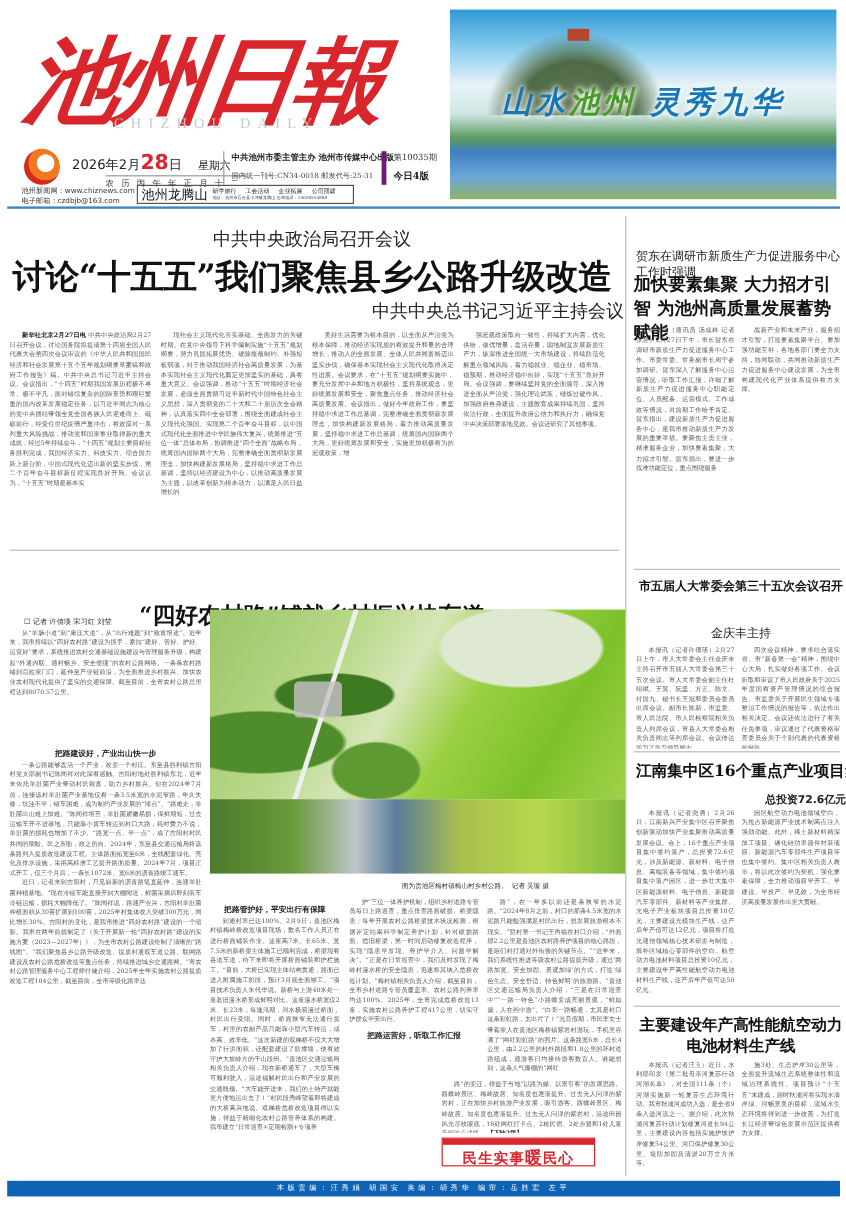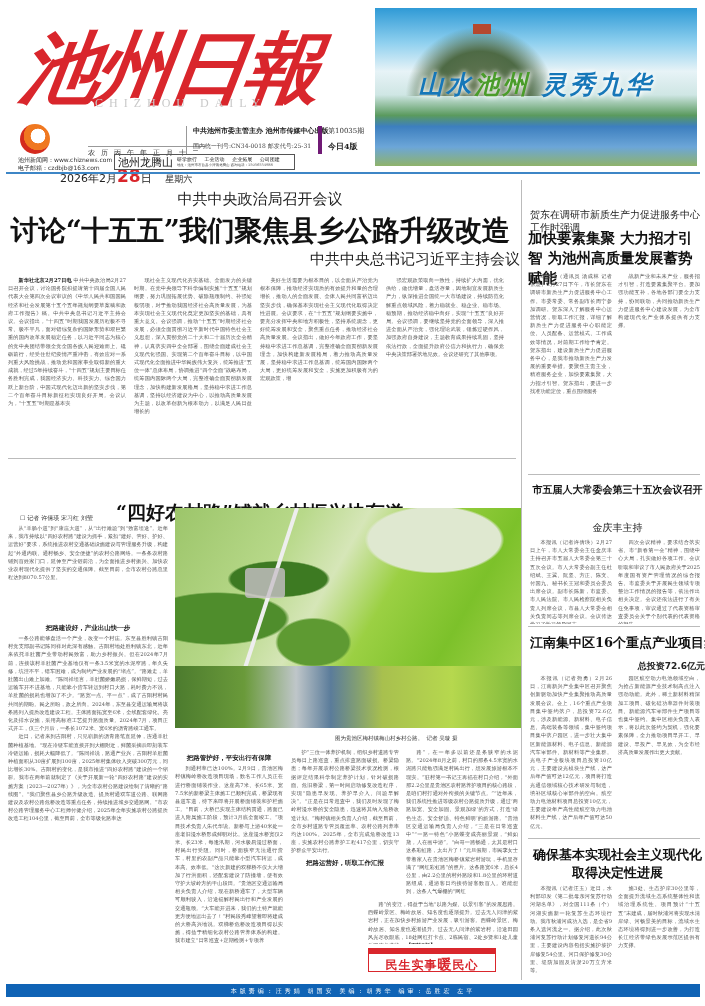--- a/index.html
+++ b/index.html
@@ -19,21 +19,21 @@
     background: radial-gradient(ellipse at 50% 100%, #6c7c5a 0%, #4e6a45 45%, rgba(80,110,80,0) 70%); }
   .banner .temple { position: absolute; left: 98px; top: 16px; width: 18px; height: 10px; background: #b5482e; }
   .banner-slogan { position: absolute; left: 0; top: 60px; width: 322px; text-align: center;
     font-family: "DejaVu Sans", sans-serif; font-size: 25px; font-weight: bold; font-style: italic;
     color: #1677b8; letter-spacing: 3px; text-shadow: 0 0 4px #fff, 0 0 6px #fff; }
   .banner-slogan .green { color: #4a9c2a; }
 
   .infobar { position: absolute; left: 18px; top: 124px; width: 660px; height: 46px; }
   .net-logo { position: absolute; left: 2px; top: 0; width: 30px; height: 30px; border-radius: 50%;
     background: radial-gradient(circle at 60% 40%, #fff 0 28%, #f07820 30% 55%, #d42a1e 57% 100%); }
-  .date-line { position: absolute; left: 42px; top: 2px; font-family: "DejaVu Sans", sans-serif; font-size: 11px; color: #222; margin-top: 40px; }
+  .date-line { position: absolute; left: 42px; top: 2px; font-family: "DejaVu Sans", sans-serif; font-size: 11px; color: #222; }
   .date-line .day { color: #d9262c; font-weight: bold; font-size: 17px; }
   .date-line .weekday { margin-left: 10px; font-size: 9px; }
   .lunar { position: absolute; left: 70px; top: 22px; font-size: 7px; letter-spacing: 6px; color: #333; border-top: 1px solid #999; padding-top: 1px; }
   .host { position: absolute; left: 168px; top: 2px; width: 128px; height: 28px; border-left: 1px solid #999; padding-left: 6px; }
   .host .l1 { font-family: "DejaVu Sans", sans-serif; font-size: 7px; font-weight: bold; color: #222; white-space: nowrap; }
   .host .l2 { font-size: 6px; color: #444; margin-top: 6px; white-space: nowrap; }
   .issue { position: absolute; left: 300px; top: 2px; height: 28px; border-left: 4px solid #701a75; padding-left: 6px; }
   .issue .l1 { font-size: 7px; color: #333; }
   .issue .l2 { font-size: 8px; color: #222; font-weight: bold; margin-top: 5px; }
   .site-info { position: absolute; left: 0; top: 32px; font-family: "DejaVu Sans", sans-serif; font-size: 6px; line-height: 8px; color: #333; }
@@ -229,21 +229,21 @@
 <div class="jn-title">江南集中区16个重点产业项目集中签约</div>
 <div class="jn-sub">总投资72.6亿元</div>
 <div class="col-text" style="left:530px; top:674px; width:82px; height:162px;">
   <p>本报讯（记者尧勇）2月26日，江南新兴产业集中区召开聚焦创新驱动加快产业集聚推动高质量发展会议。会上，16个重点产业项目集中签约落户，总投资72.6亿元，涉及新能源、新材料、电子信息、高端装备等领域，集中签约项目集中落户园区，进一步壮大集中区新能源材料、电子信息、新能源汽车零部件、新材料等产业集群。光电子产业板块项目总投资10亿元，主要建设光模块生产线，达产后年产值可达12亿元，项目将打造光通信领域核心技术研发与制造，填补区域核心零部件的空白。航空动力电池材料项目总投资10亿元，主要建设年产高性能航空动力电池材料生产线，达产后年产值可达50亿元。</p>
 </div>
 <div class="col-text" style="left:618px; top:674px; width:82px; height:162px;">
   <p>园区航空动力电池领域空白，为抢占新能源产业技术制高点注入强劲动能。此外，稀土新材料精深加工项目、碳化硅功率器件封装项目、新能源汽车零部件生产项目等也集中签约。集中区相关负责人表示，将以此次签约为契机，强化要素保障，全力推动项目早开工、早建设、早投产、早见效，为全市经济高质量发展作出更大贡献。</p>
 </div>
 <div class="hline" style="left:528px; top:838px; width:172px;"></div>
 
-<div class="qp-title">确保基本实现社会主义现代化取得决定性进展</div>
+<div class="qp-title">主要建设年产高性能航空动力电池材料生产线</div>
 <div class="col-text" style="left:530px; top:884px; width:82px; height:92px;">
   <p>本报讯（记者汪玉）近日，水利部印发《第二批母亲河复苏行动河湖名单》，对全国111条（个）河湖实施新一轮复苏生态环境行动。我市秋浦河成功入选，是全省9条入选河流之一。据介绍，此次秋浦河复苏行动计划修复河道长94公里，主要建设内容包括实施护坡护岸修复54公里、河口保护修复30公里、堤防加固及清淤20万立方米等。</p>
 </div>
 <div class="col-text" style="left:618px; top:884px; width:82px; height:92px;">
   <p>施3处、生态护岸30公里等，全面提升流域生态系统整体性和流域治理系统性。项目预计“十五五”末建成，届时秋浦河将实现水清岸绿、河畅景美的目标，流域水生态环境将得到进一步改善，为打造长江经济带绿色发展示范区提供有力支撑。</p>
 </div>
 
 <div class="footer">本版责编：汪秀娟 胡国安   美编：胡秀华   编审：岳胜宏 左平</div>
 
 </body></html>

